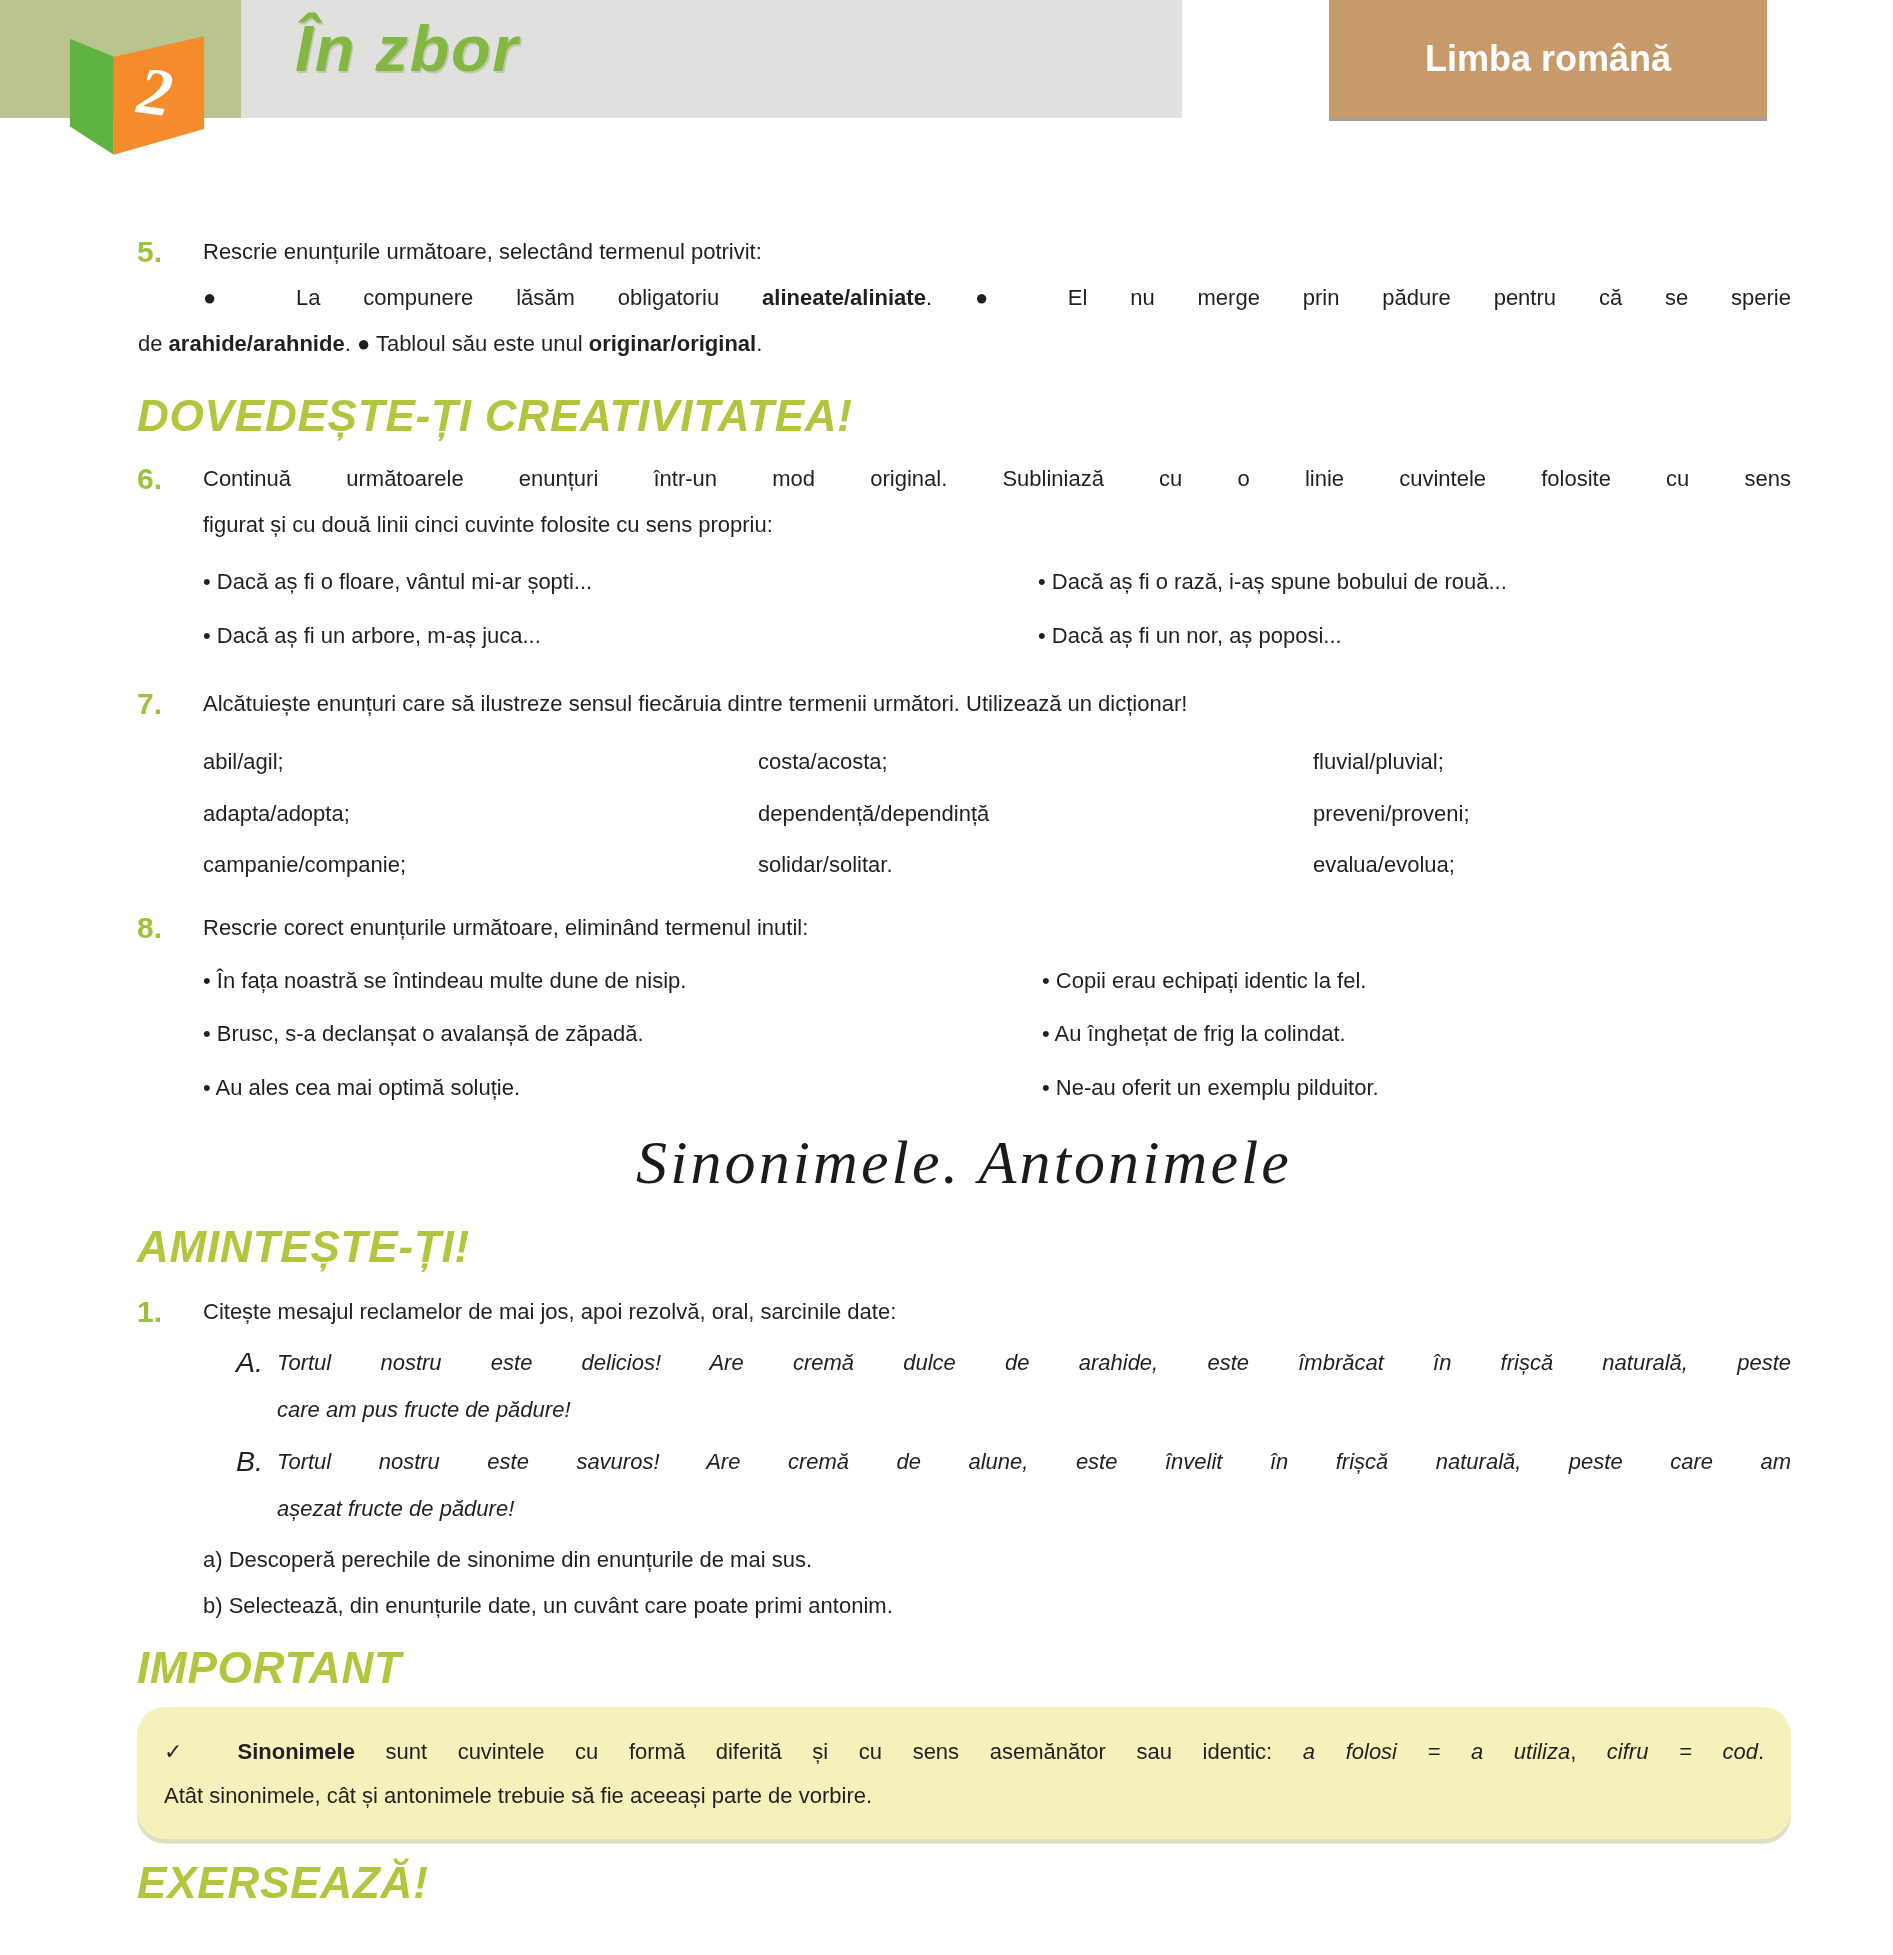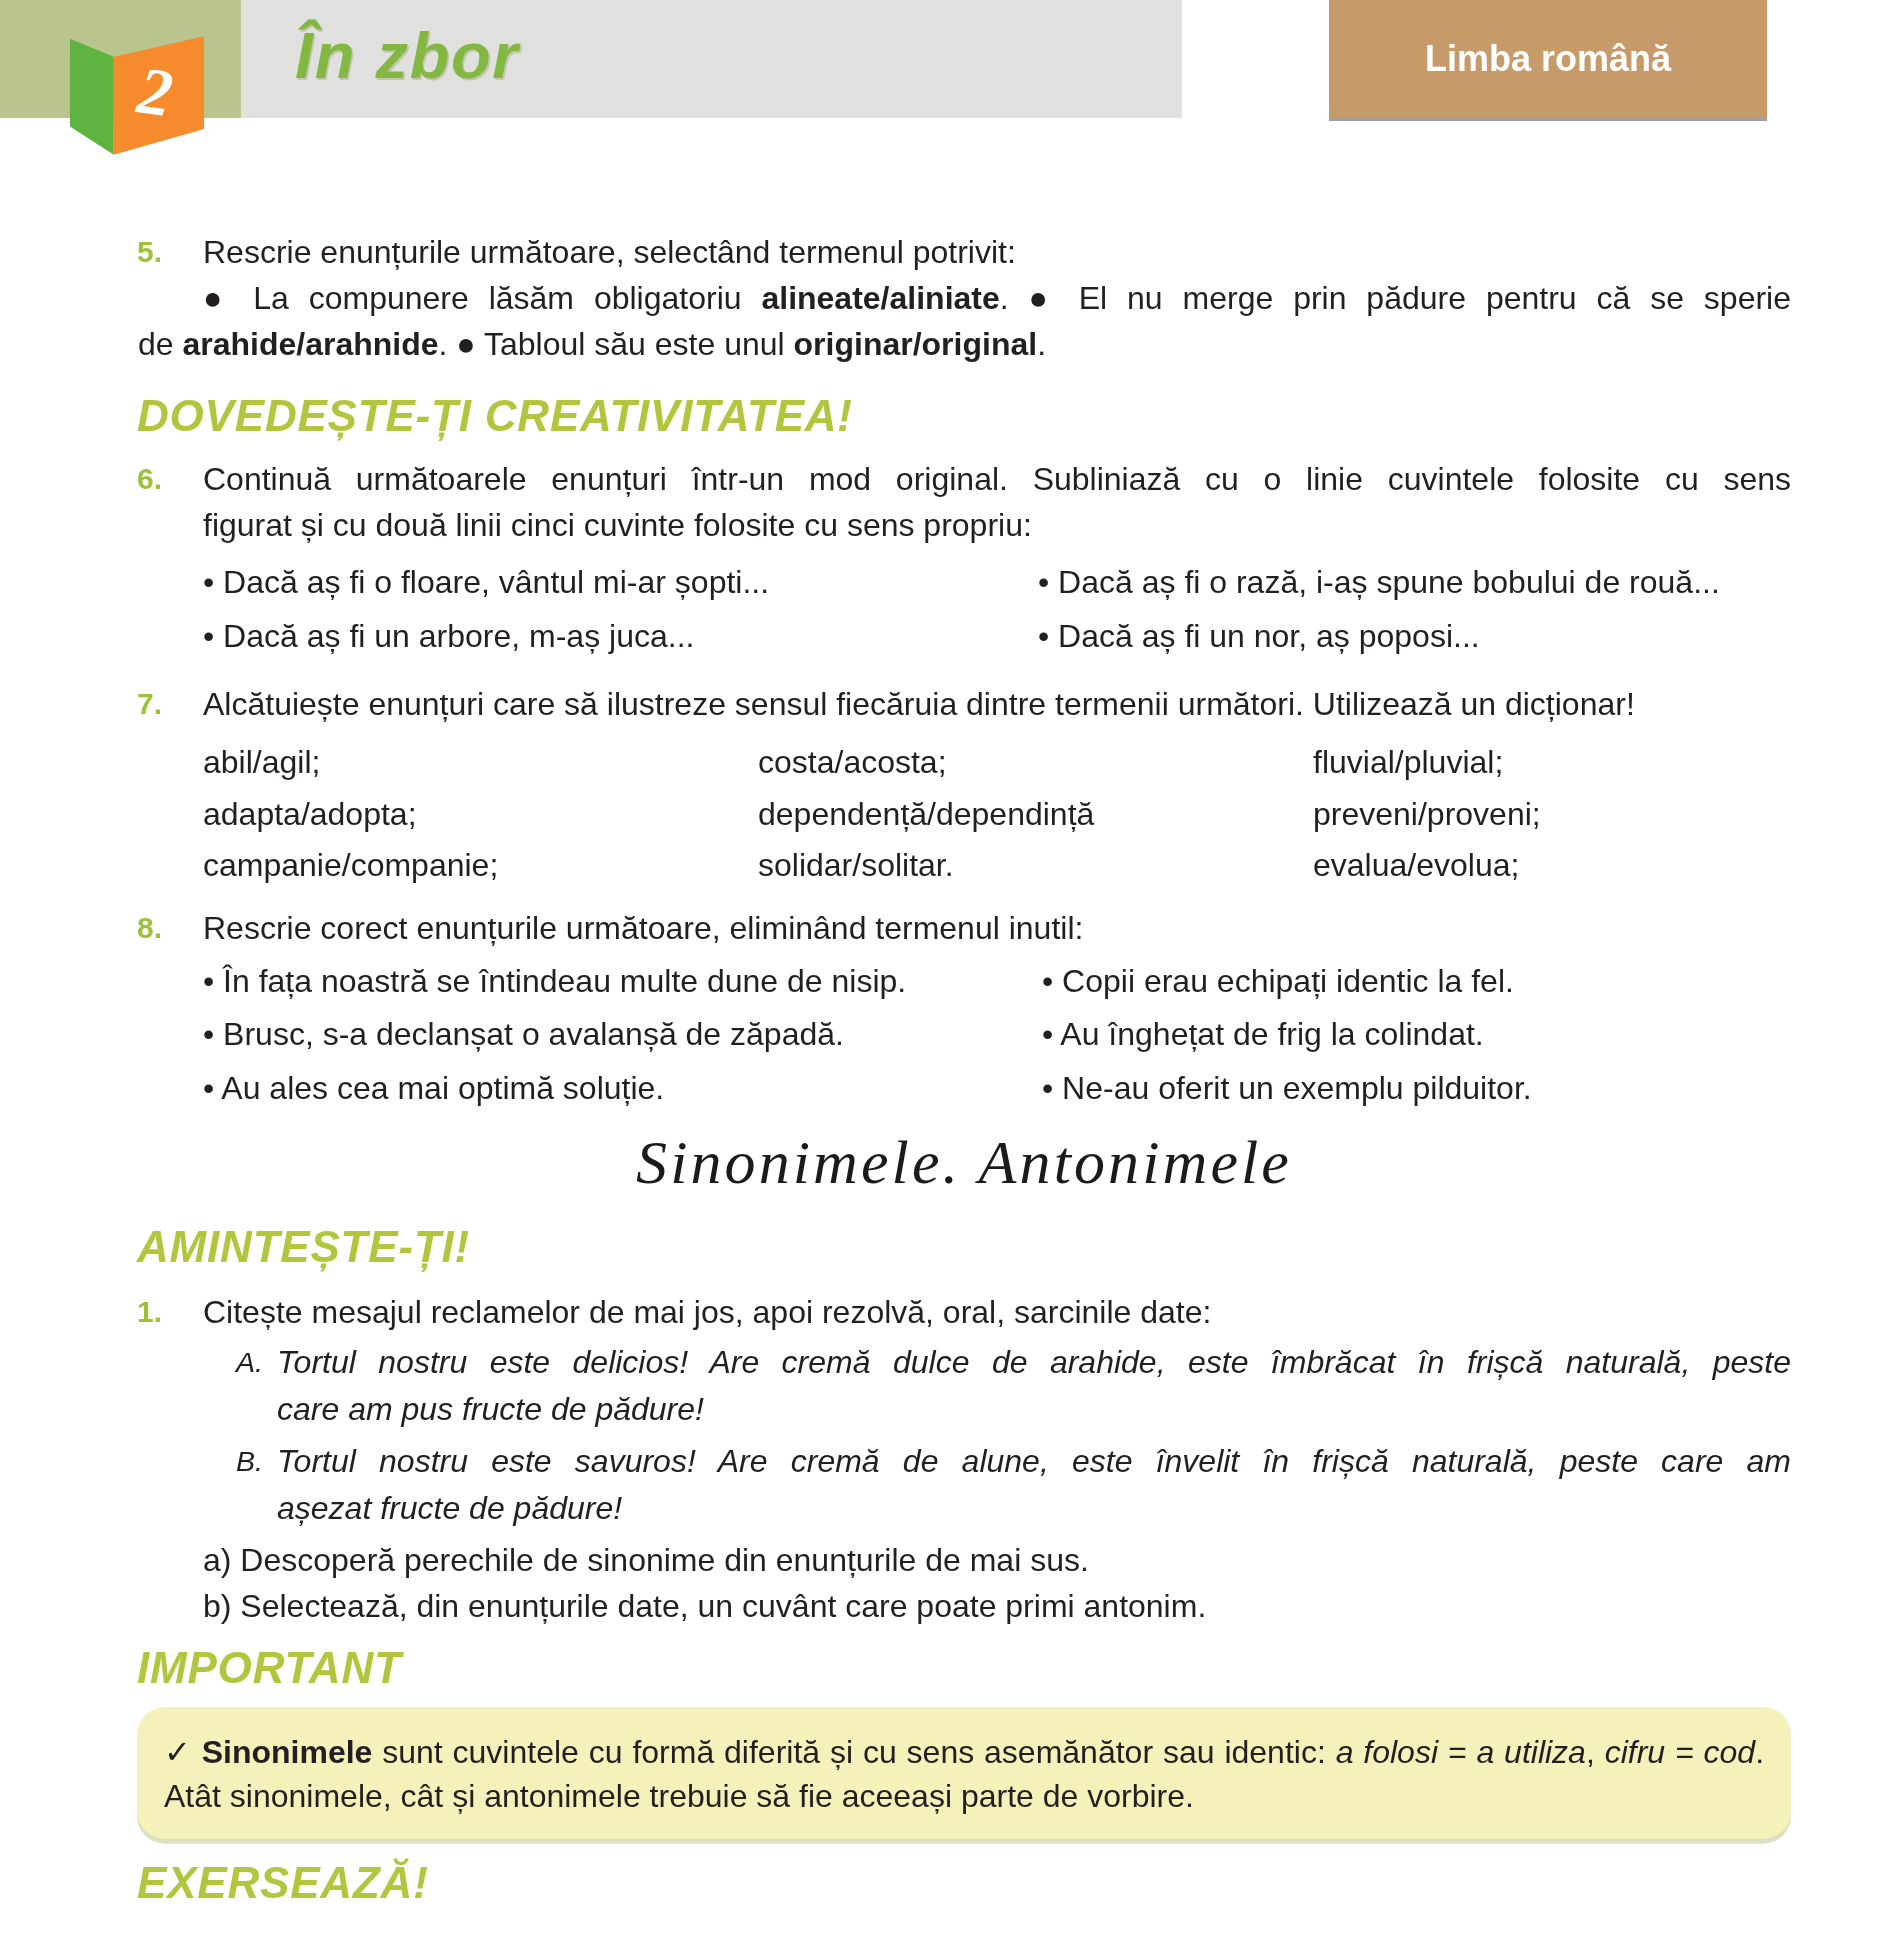--- a/index.html
+++ b/index.html
@@ -2,30 +2,30 @@
 <html style="--ink: #231f20; --accent-green: #9cc13c; --heading-green: #b2c53d; --title-green: #82b742; --band-olive: #b9c48f; --band-gray: #e0e0de; --badge-brown: #c79a69; --box-yellow: #f4f2ba; --table-lime: #dce77d; --table-lime-dark: #bfce51; --footer-green: #7cc131;font-size:6.3px"><head>
 <meta charset="utf-8">
 <style>
   html,body{margin:0;padding:0;}
   body{background:#ffffff;font-family:"Liberation Sans",sans-serif;color:var(--ink,#231f20);}
   .page{position:relative;width:1894px;height:2402px;background:#fff;overflow:hidden;}
 
   
   .olive-block{position:absolute;left:0;top:0;width:241px;height:118px;background:var(--band-olive,#b9c48f);}
   .gray-band{position:absolute;left:241px;top:0;width:941px;height:118px;background:var(--band-gray,#e0e0de);}
-  .unit-title{position:absolute;left:295px;top:18px;font-size:65px;font-weight:bold;font-style:italic;
+  .unit-title{position:absolute;left:295px;top:11px;font-size:65px;font-weight:bold;font-style:italic;
     color:var(--title-green,#82b742);letter-spacing:1.6px;text-shadow:1.6px 1.6px 0 rgba(110,120,40,.25);}
   .book-icon{position:absolute;left:59px;top:31px;width:156px;height:129px;}
   .badge{position:absolute;left:1329px;top:0;width:438px;height:118px;background:var(--badge-brown,#c79a69);
     border-bottom:3.9px solid #9f9f9f;display:flex;align-items:center;justify-content:center;
     color:#fff;font-weight:bold;font-size:36px;}
 
   
   .content{position:absolute;left:137px;top:118px;width:1654px;}
-  .line{font-size:32px;line-height:46px;white-space:nowrap;}
+  .line{font-size:22px;line-height:46px;white-space:nowrap;}
   .just{text-align:justify;text-align-last:justify;white-space:normal;}
   .outdent{margin-left:-65px;}
   .b{font-weight:bold;} .i{font-style:italic;}
 
   .xrow{display:flex;align-items:flex-start;}
   .xnum{flex:0 0 66px;font-weight:bold;font-size:30px;line-height:46px;color:var(--accent-green,#9cc13c);}
   .xbody{flex:1;min-width:0;}
 
   .green-head{font-weight:bold;font-style:italic;color:var(--heading-green,#b2c53d);
     font-size:44px;line-height:49px;letter-spacing:0.8px;margin:0;}

